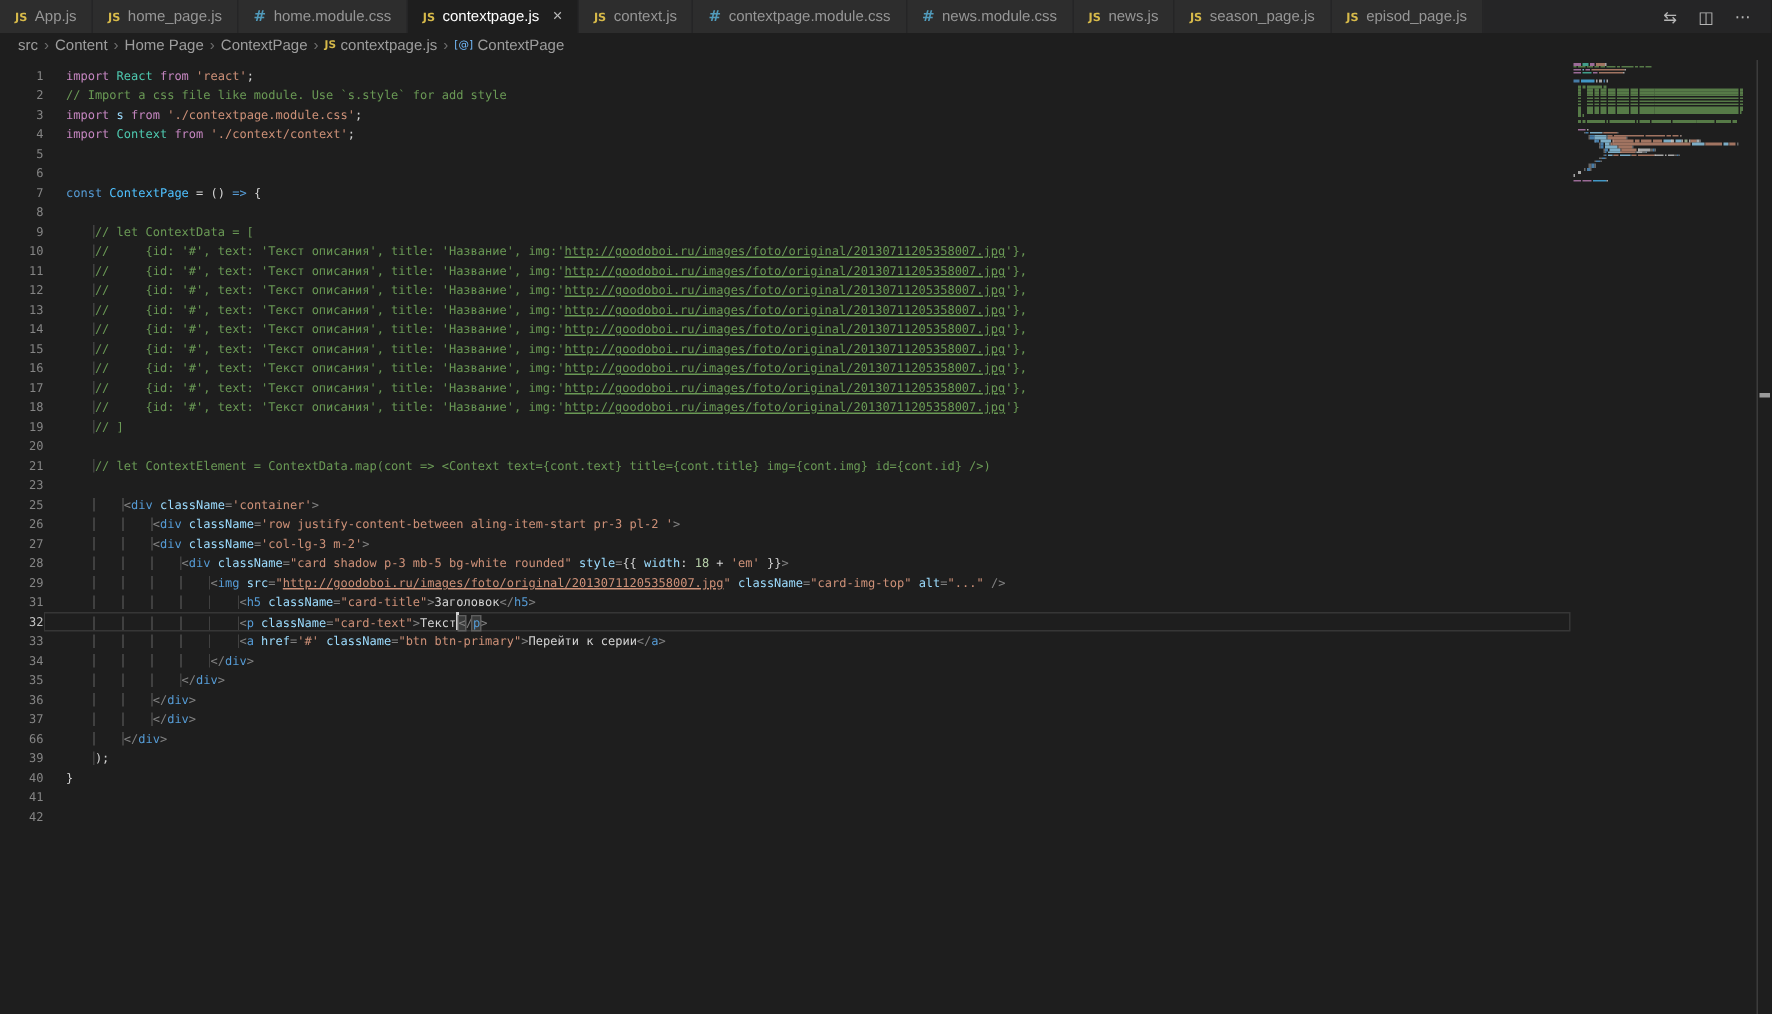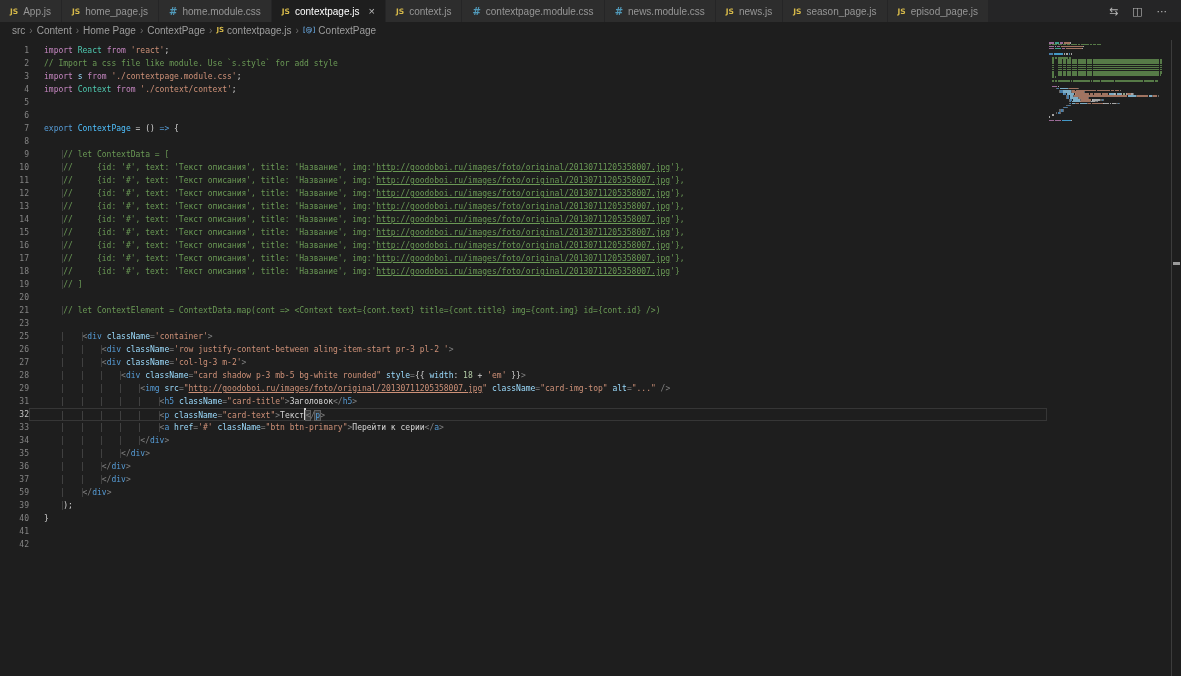--- a/index.html
+++ b/index.html
@@ -157,21 +157,21 @@
       <div class="line">
         <span class="ln">5</span>
         <span class="lc"></span>
       </div>
       <div class="line">
         <span class="ln">6</span>
         <span class="lc"></span>
       </div>
       <div class="line">
         <span class="ln">7</span>
-        <span class="lc"><span class="kb">export </span><span class="cv">ContextPage </span><span class="p">= () </span><span class="kb">=&gt; </span><span class="p">{</span></span>
+        <span class="lc"><span class="kb">const </span><span class="cv">ContextPage </span><span class="p">= () </span><span class="kb">=&gt; </span><span class="p">{</span></span>
       </div>
       <div class="line">
         <span class="ln">8</span>
         <span class="lc"></span>
       </div>
       <div class="line">
         <span class="ln">9</span>
         <span class="lc"><span class="ind">    </span><span class="c">// let ContextData = [</span></span>
       </div>
       <div class="line">
@@ -268,21 +268,21 @@
       </div>
       <div class="line">
         <span class="ln">36</span>
         <span class="lc"><span class="ind">            </span><span class="g">&lt;/</span><span class="t">div</span><span class="g">&gt;</span></span>
       </div>
       <div class="line">
         <span class="ln">37</span>
         <span class="lc"><span class="ind">            </span><span class="g">&lt;/</span><span class="t">div</span><span class="g">&gt;</span></span>
       </div>
       <div class="line">
-        <span class="ln">59</span>
+        <span class="ln">66</span>
         <span class="lc"><span class="ind">        </span><span class="g">&lt;/</span><span class="t">div</span><span class="g">&gt;</span></span>
       </div>
       <div class="line">
         <span class="ln">39</span>
         <span class="lc"><span class="ind">    </span><span class="p">);</span></span>
       </div>
       <div class="line">
         <span class="ln">40</span>
         <span class="lc"><span class="p">}</span></span>
       </div>

